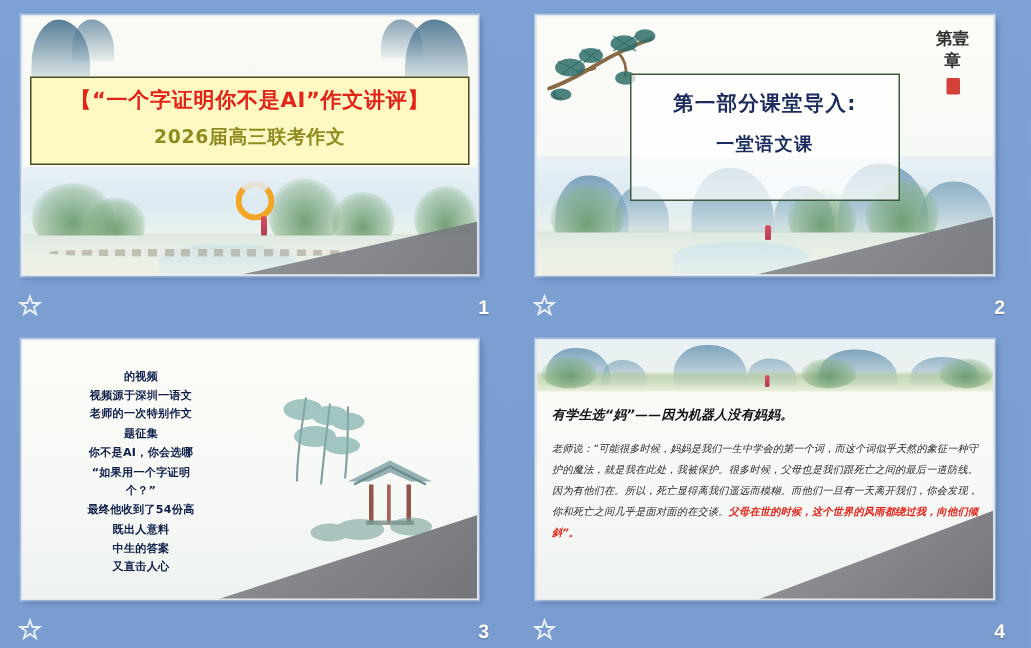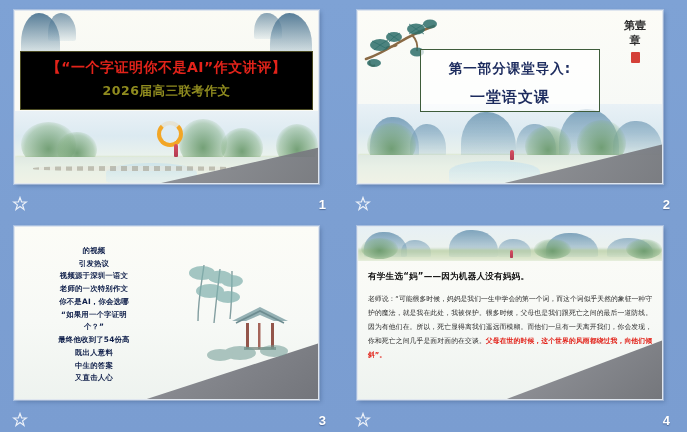--- a/index.html
+++ b/index.html
@@ -95,21 +95,21 @@
   }
   .ring{
     position:absolute;width:26px;height:26px;border-radius:50%;
     border:4px solid #f2a626;
     border-top-color:rgba(242,166,38,.15);
     box-sizing:border-box;
   }
   
   .title-box{
     position:absolute;left:5px;right:5px;top:40px;
-    background:#000000;border:1px solid #4b4b22;
+    background:#fef9c3;border:1px solid #4b4b22;
     padding:7px 4px 9px;text-align:center;z-index:4;
   }
   .t-main{
     color:#e2231a;font-size:14px;font-weight:bold;letter-spacing:.5px;
     font-family:"DejaVu Sans","Liberation Sans",sans-serif;
     line-height:1.2;white-space:nowrap;
   }
   .t-sub{
     margin-top:7px;color:#8f8b1f;font-size:12.5px;font-weight:bold;
     font-family:"DejaVu Sans","Liberation Sans",sans-serif;
@@ -132,34 +132,34 @@
     position:absolute;left:0;right:0;bottom:0;top:58%;
     overflow:hidden;
   }
   
   .pine{position:absolute;left:6px;top:4px;width:96px;height:56px;z-index:3;}
   .seal-col{
     position:absolute;right:16px;top:8px;width:22px;text-align:center;z-index:3;
   }
   .seal-char{
     display:block;color:#2f2f2f;font-size:11px;line-height:1.35;
-    font-family:Liberation Mono, monospace;font-weight:bold;
+    font-family:Liberation Sans, sans-serif;font-weight:bold;
   }
   .seal-stamp{
     display:block;margin:3px auto 0;width:9px;height:11px;
     background:#cf2b22;border-radius:1px;opacity:.9;
   }
   .s2-box{
     position:absolute;left:62px;right:62px;top:38px;
     border:1px solid #3e5c3a;background:rgba(255,255,255,.72);
-    padding:10px 6px 4px;text-align:center;z-index:4;
+    padding:10px 6px 28px;text-align:center;z-index:4;
   }
   .s2-l1{color:#1c2b5e;font-size:13.5px;font-weight:bold;letter-spacing:1px;
     font-family:"DejaVu Sans","Liberation Sans",sans-serif;}
-  .s2-l2{margin-top:10px;color:#1c2b5e;font-size:15px;font-weight:bold;letter-spacing:1px;
+  .s2-l2{margin-top:10px;color:#1c2b5e;font-size:12px;font-weight:bold;letter-spacing:1px;
     font-family:Liberation Sans, sans-serif;}
   
   .s3-text{
     position:absolute;left:14px;top:18px;width:130px;z-index:4;
     text-align:center;color:#0f1f4a;font-weight:bold;
     font-size:7.4px;line-height:1.72;letter-spacing:.2px;
     font-family:"DejaVu Sans","Liberation Sans",sans-serif;
   }
   .s3-text div{white-space:nowrap;}
   .pavilion{position:absolute;right:24px;bottom:30px;width:120px;height:110px;z-index:3;}
@@ -167,21 +167,21 @@
     position:absolute;right:-10%;bottom:-2%;width:70%;height:40%;
     background:linear-gradient(140deg,#93959b,#6f7177);
     clip-path:polygon(100% 0%,100% 100%,0 100%);
     z-index:2;
   }
   
   .s4-band{
     position:absolute;left:0;right:0;top:0;height:34px;overflow:hidden;
     background:linear-gradient(180deg,#e7f0f5,#eef3ea);
   }
-  .s4-body{position:absolute;left:10px;right:10px;top:44px;z-index:4;}
+  .s4-body{position:absolute;left:10px;right:10px;top:44px;z-index:4;font-style:italic;}
   .s4-head{
     color:#111111;font-size:8.6px;font-weight:bold;letter-spacing:.2px;
     font-family:"DejaVu Sans","Liberation Sans",sans-serif;
     margin-bottom:10px;
   }
   .s4-para{
     color:#2a2a2a;font-size:6.8px;line-height:2.05;text-align:justify;
     font-family:"DejaVu Sans","Liberation Sans",sans-serif;
   }
   .s4-para .hl{color:#e2231a;font-weight:bold;}
@@ -316,23 +316,23 @@
         <g fill="#6f9a93" opacity=".55">
           <ellipse cx="66" cy="94" rx="16" ry="7"></ellipse>
           <ellipse cx="100" cy="92" rx="14" ry="6"></ellipse>
           <ellipse cx="46" cy="96" rx="13" ry="6"></ellipse>
         </g>
       </svg>
 
       <div class="s3-wedge"></div>
       <div class="s3-text">
         <div>的视频</div>
-        <div>引发热议</div>
         <div>视频源于深圳一语文</div>
         <div>老师的一次特别作文</div>
+        <div>题征集</div>
         <div>你不是AI，你会选哪</div>
         <div>“如果用一个字证明</div>
         <div>个？”</div>
         <div>最终他收到了54份高</div>
         <div>既出人意料</div>
         <div>中生的答案</div>
         <div>又直击人心</div>
       </div>
     </div>
     <svg class="star-icon" viewBox="0 0 16 16">

